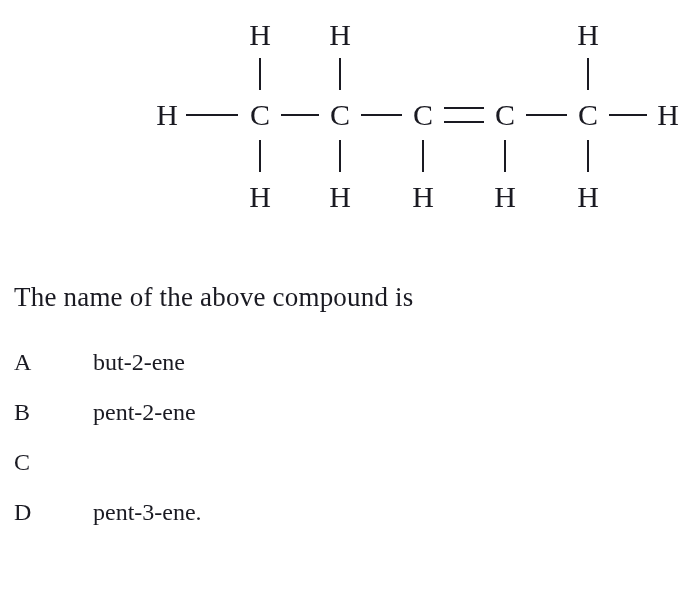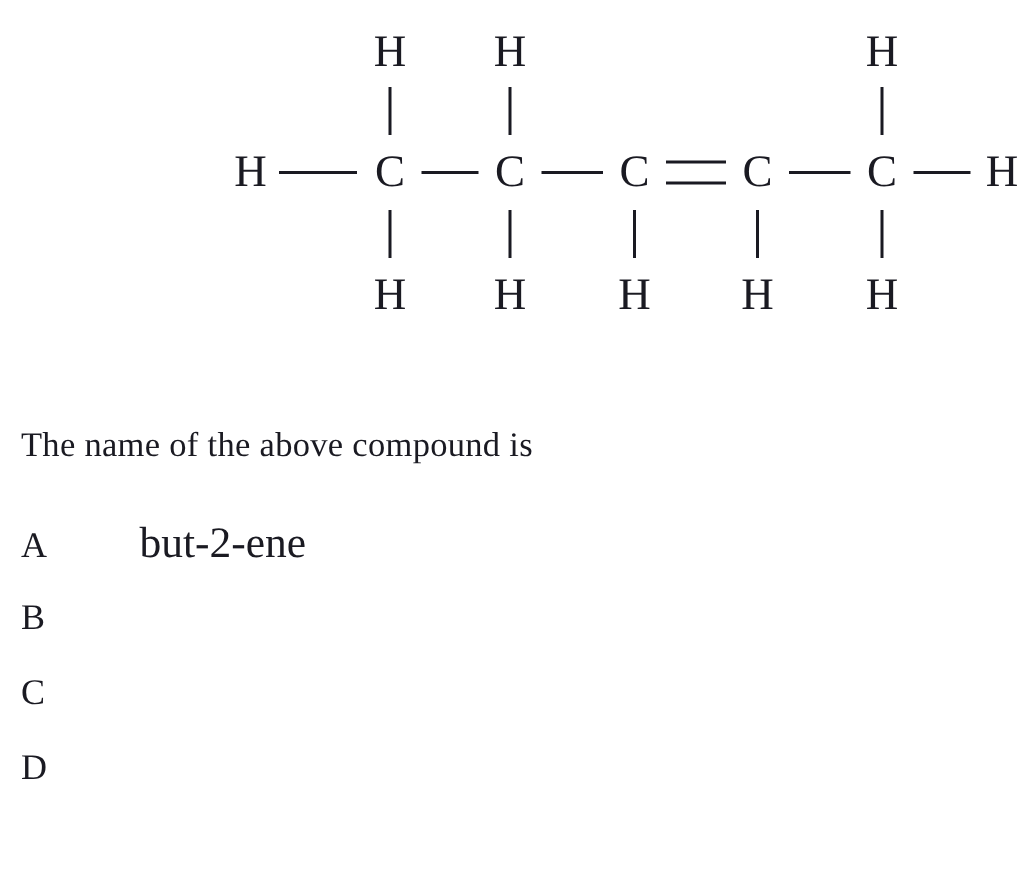--- a/index.html
+++ b/index.html
@@ -54,21 +54,21 @@
     position: absolute;
     height: 2px;
     background: #1a1a22;
   }
 
   
   .question {
     position: absolute;
     left: 14px;
     top: 282px;
-    font-size: 23px;
+    font-size: 27px;
     line-height: 30px;
     letter-spacing: 0.2px;
   }
 
   .options {
     position: absolute;
     left: 14px;
     top: 348px;
     width: 650px;
   }
@@ -79,21 +79,21 @@
     height: 50px;
   }
 
   .option-letter {
     width: 79px;
     font-size: 24px;
     line-height: 28px;
   }
 
   .option-text {
-    font-size: 29px;
+    font-size: 24px;
     line-height: 28px;
   }
 </style>
 </head>
 <body>
 
 <div class="page">
 
   <div class="structure">
 
@@ -138,22 +138,24 @@
 
   <div class="question">The name of the above compound is</div>
 
   <div class="options">
     <div class="option-row">
       <div class="option-letter">A</div>
       <div class="option-text">but-2-ene</div>
     </div>
     <div class="option-row">
       <div class="option-letter">B</div>
+      <div class="option-text">pent-2-ene</div>
     </div>
     <div class="option-row">
       <div class="option-letter">C</div>
     </div>
     <div class="option-row">
       <div class="option-letter">D</div>
+      <div class="option-text">pent-3-ene.</div>
     </div>
   </div>
 
 </div>
 
 </body></html>

